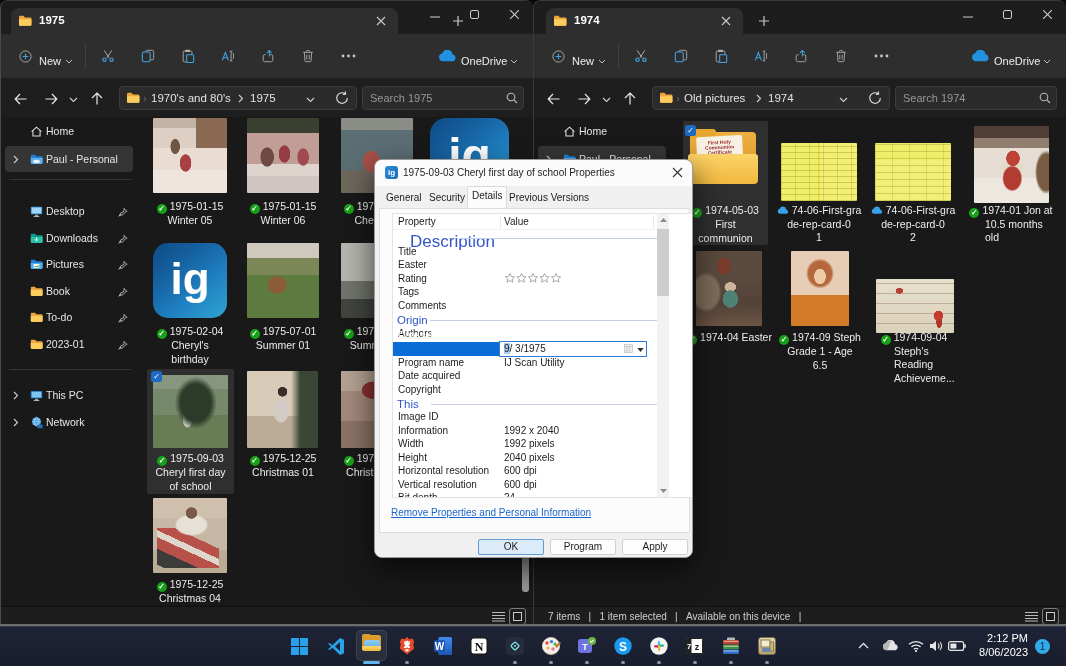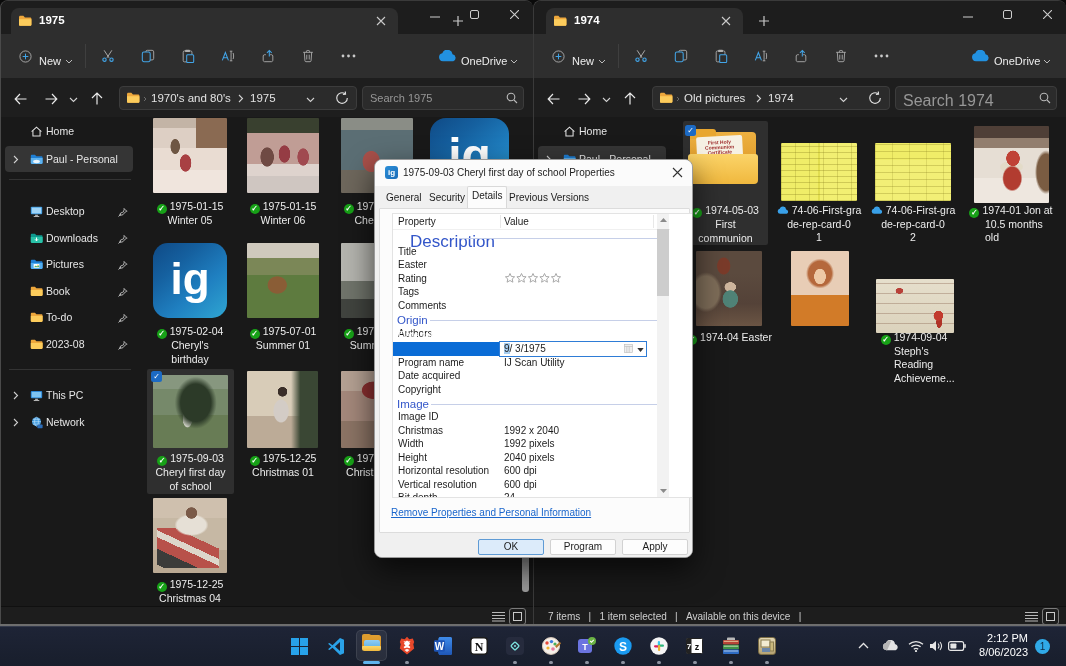--- a/index.html
+++ b/index.html
@@ -190,21 +190,21 @@
       <div class="srow" style="top:168px">Book</div>
       <svg class="sic" style="top:194px" width="14" height="12" viewBox="0 0 16 14">
           <path d="M1 2.5C1 1.7 1.6 1 2.5 1h3.6l1.8 2H14c.8 0 1.5.7 1.5 1.5V11c0 .8-.7 1.5-1.5 1.5H2.5C1.6 12.5 1 11.8 1 11z" fill="#eda73c"></path>
           <path d="M1 5h14.5v6c0 .8-.7 1.5-1.5 1.5H2.5C1.6 12.5 1 11.8 1 11z" fill="#fccc5c"></path>
         </svg>
       <div class="srow" style="top:194px">To-do</div>
       <svg class="sic" style="top:221px" width="14" height="12" viewBox="0 0 16 14">
           <path d="M1 2.5C1 1.7 1.6 1 2.5 1h3.6l1.8 2H14c.8 0 1.5.7 1.5 1.5V11c0 .8-.7 1.5-1.5 1.5H2.5C1.6 12.5 1 11.8 1 11z" fill="#eda73c"></path>
           <path d="M1 5h14.5v6c0 .8-.7 1.5-1.5 1.5H2.5C1.6 12.5 1 11.8 1 11z" fill="#fccc5c"></path>
         </svg>
-      <div class="srow" style="top:221px">2023-08</div>
+      <div class="srow" style="top:221px">2023-01</div>
       <div class="sep" style="left:8px;top:252px;width:122px;height:1px;background:#333"></div>
       <svg class="ab" style="left:12px;top:274px" width="6" height="9" viewBox="0 0 6 9">
           <path d="M1 1l3.5 3.5L1 8" stroke="#cfcfcf" fill="none" stroke-width="1.1"></path>
         </svg>
       <svg class="sic" style="top:272px" width="13" height="13" viewBox="0 0 16 16">
           <rect x="1" y="2.5" width="14" height="9" rx="1.2" fill="#2b87d8"></rect>
           <rect x="2.2" y="3.7" width="11.6" height="6.6" fill="#7ec3f2"></rect>
           <rect x="6.3" y="12" width="3.4" height="1.4" fill="#bdbdbd"></rect>
           <rect x="4.6" y="13.6" width="6.8" height="1.2" fill="#bdbdbd"></rect>
         </svg>
@@ -380,21 +380,21 @@
         </svg>
       <div class="ab crumbtxt" style="left:234px;top:14px">1974</div>
       <svg class="ab" style="left:305px;top:19px" width="9" height="6" viewBox="0 0 9 6">
           <path d="M1 1l3.5 3.5L8 1" stroke="#cfcfcf" fill="none" stroke-width="1.1"></path>
         </svg>
       <svg class="ab" style="left:334px;top:13px" width="14" height="14" viewBox="0 0 14 14" fill="none">
           <path d="M12.3 7A5.3 5.3 0 1 1 10 2.7" stroke="#dcdcdc" stroke-width="1.2"></path>
           <path d="M10.3 0.5l.2 2.6-2.6.3" stroke="#dcdcdc" stroke-width="1.2"></path>
         </svg>
       <div class="box" style="left:361px;top:8px;width:162px;height:24px"></div>
-      <div class="ab" style="left:369px;top:14px;font-size:16px;color:#979797">Search 1974</div>
+      <div class="ab" style="left:369px;top:14px;font-size:11px;color:#979797">Search 1974</div>
       <svg class="ab" style="left:505px;top:14px" width="12" height="12" viewBox="0 0 12 12" fill="none">
           <circle cx="5" cy="5" r="3.8" stroke="#b9b9b9" stroke-width="1.1"></circle>
           <path d="M8 8l3 3" stroke="#b9b9b9" stroke-width="1.1"></path>
         </svg>
     </div>
     <div class="body" id="bodyR">
       <svg class="sic" style="top:8px" width="13" height="13" viewBox="0 0 16 16" fill="none">
           <path d="M2 8.2L8 2.6l6 5.6" stroke="#e0e0e0" stroke-width="1.3"></path>
           <path d="M3.6 7.2v6.3h8.8V7.2" stroke="#e0e0e0" stroke-width="1.3"></path>
         </svg>
@@ -429,20 +429,21 @@
       <div class="thumb" style="left:341px;top:26px;width:76px;height:58px;background:repeating-linear-gradient(90deg,rgba(125,115,20,0.18) 0 1px,transparent 1px 17px),repeating-linear-gradient(0deg,rgba(125,115,20,0.28) 0 1px,transparent 1px 7px),linear-gradient(180deg,#f0ed68 0 30%,#f2ef76 30%)"></div>
       <div class="lbl" style="left:329px;top:87px;width:100px"><svg style="display:inline-block;vertical-align:-1px;margin-right:3px" width="12" height="9" viewBox="0 0 20 13">
             <path d="M5.2 12a4.3 4.3 0 0 1-.7-8.5A5.6 5.6 0 0 1 15.3 4.7 3.8 3.8 0 0 1 16.1 12z" fill="#39a0e8"></path>
           </svg>74-06-First-gra<br>de-rep-card-0<br>2</div>
       <div class="thumb" style="left:440px;top:9px;width:75px;height:77px;background:radial-gradient(7px 8px at 52% 42%,#c04236 93%,transparent),radial-gradient(10px 13px at 51% 68%,#b23c30 86%,transparent),radial-gradient(12px 6px at 50% 53%,#e3dbc8 90%,transparent),radial-gradient(11px 22px at 96% 60%,#7a5c42 82%,transparent),linear-gradient(180deg,#4f3f37 0 12px,#927e6e 12px 22px,#e6ded4 22px 52px,#eee7df 52px)"></div>
       <div class="lbl" style="left:432px;top:87px;width:90px"><span class="chk">✓</span>1974-01 Jon at</div>
         <div class="lbl" style="left:451px;top:100.6px;width:70px;text-align:left">10.5 months<br>old</div>
       <div class="thumb" style="left:162px;top:134px;width:66px;height:75px;background:radial-gradient(8px 9px at 52% 64%,#4f8276 93%,transparent),radial-gradient(6px 5px at 52% 48%,#cdb49c 92%,transparent),radial-gradient(7px 9px at 42% 20%,#7a3b2a 88%,transparent),radial-gradient(16px 20px at 15% 55%,#7d6c58 80%,transparent),linear-gradient(180deg,#5b4a3e 0 30%,#544238 70%,#6b5544 100%)"></div>
       <div class="lbl" style="left:148px;top:214px;width:95px"><span class="chk">✓</span>1974-04 Easter</div>
       <div class="thumb" style="left:257px;top:134px;width:58px;height:75px;background:radial-gradient(6px 8px at 50% 34%,#eec9a6 94%,transparent),radial-gradient(14px 15px at 50% 30%,#b5683c 82%,transparent),linear-gradient(180deg,#e8cdb6 0 44px,#d27b28 44px)"></div>
+      <div class="lbl" style="left:242px;top:214px;width:88px"><span class="chk">✓</span>1974-09 Steph<br>Grade 1 - Age<br>6.5</div>
       <div class="thumb" style="left:342px;top:162px;width:78px;height:54px;background:radial-gradient(5px 5px at 80% 68%,#c23b2e 94%,transparent),radial-gradient(3px 6px at 81% 80%,#b03328 92%,transparent),radial-gradient(4px 3px at 30% 22%,#b84038 90%,transparent),repeating-linear-gradient(0deg,transparent 0 9px,rgba(130,90,70,0.35) 9px 10px),linear-gradient(180deg,#e6dfcc 0,#dbd2bc 100%)"></div>
       <div class="lbl" style="left:339px;top:214px;width:82px"><span class="chk">✓</span>1974-09-04</div>
         <div class="lbl" style="left:360px;top:227.6px;width:70px;text-align:left">Steph's<br>Reading<br>Achieveme...</div>
     </div>
     <div class="status">
       <div class="stxt" style="left:14px">7 items&nbsp;&nbsp;&nbsp;|&nbsp;&nbsp;&nbsp;1 item selected&nbsp;&nbsp;&nbsp;|&nbsp;&nbsp;&nbsp;Available on this device&nbsp;&nbsp;&nbsp;|</div>
       <svg class="ab" style="left:491px;top:4px" width="13" height="11" viewBox="0 0 13 11">
           <path d="M0 1.5h13M0 4.5h13M0 7.5h13M0 10h13" stroke="#b9b9b9"></path>
         </svg>
       <div class="ab" style="left:508px;top:1px;width:17px;height:17px;border:1px solid #7a7a7a;border-radius:3px">
@@ -497,24 +498,24 @@
             <path d="M0.5 2.5h8M2.8 2.5v6M5.2 2.5v6" stroke="#b9b9b9" stroke-width="0.6"></path>
           </svg>
         <svg class="ab" style="left:137px;top:6px" width="7" height="4" viewBox="0 0 8 5">
             <path d="M0 0h8L4 5z" fill="#333"></path>
           </svg>
       </div>
       <div class="ab" style="left:5px;top:142.5px">Program name</div>
       <div class="ab" style="left:111px;top:142.5px">IJ Scan Utility</div>
       <div class="ab" style="left:5px;top:156px">Date acquired</div>
       <div class="ab" style="left:5px;top:169.5px">Copyright</div>
-      <div class="ab" style="left:4px;top:183.5px;color:#3356c9;font-size:11.5px">Image</div>
+      <div class="ab" style="left:4px;top:183.5px;color:#3356c9;font-size:11.5px">This</div>
       <div class="ab" style="left:38px;top:189.5px;width:226px;height:1px;background:#c6cfe8"></div>
       <div class="ab" style="left:5px;top:197px">Image ID</div>
-      <div class="ab" style="left:5px;top:210.5px">Christmas</div>
+      <div class="ab" style="left:5px;top:210.5px">Information</div>
       <div class="ab" style="left:111px;top:210.5px">1992 x 2040</div>
       <div class="ab" style="left:5px;top:224px">Width</div>
       <div class="ab" style="left:111px;top:224px">1992 pixels</div>
       <div class="ab" style="left:5px;top:237.5px">Height</div>
       <div class="ab" style="left:111px;top:237.5px">2040 pixels</div>
       <div class="ab" style="left:5px;top:251px">Horizontal resolution</div>
       <div class="ab" style="left:111px;top:251px">600 dpi</div>
       <div class="ab" style="left:5px;top:264.5px">Vertical resolution</div>
       <div class="ab" style="left:111px;top:264.5px">600 dpi</div>
       <div class="ab" style="left:5px;top:278px">Bit depth</div>

